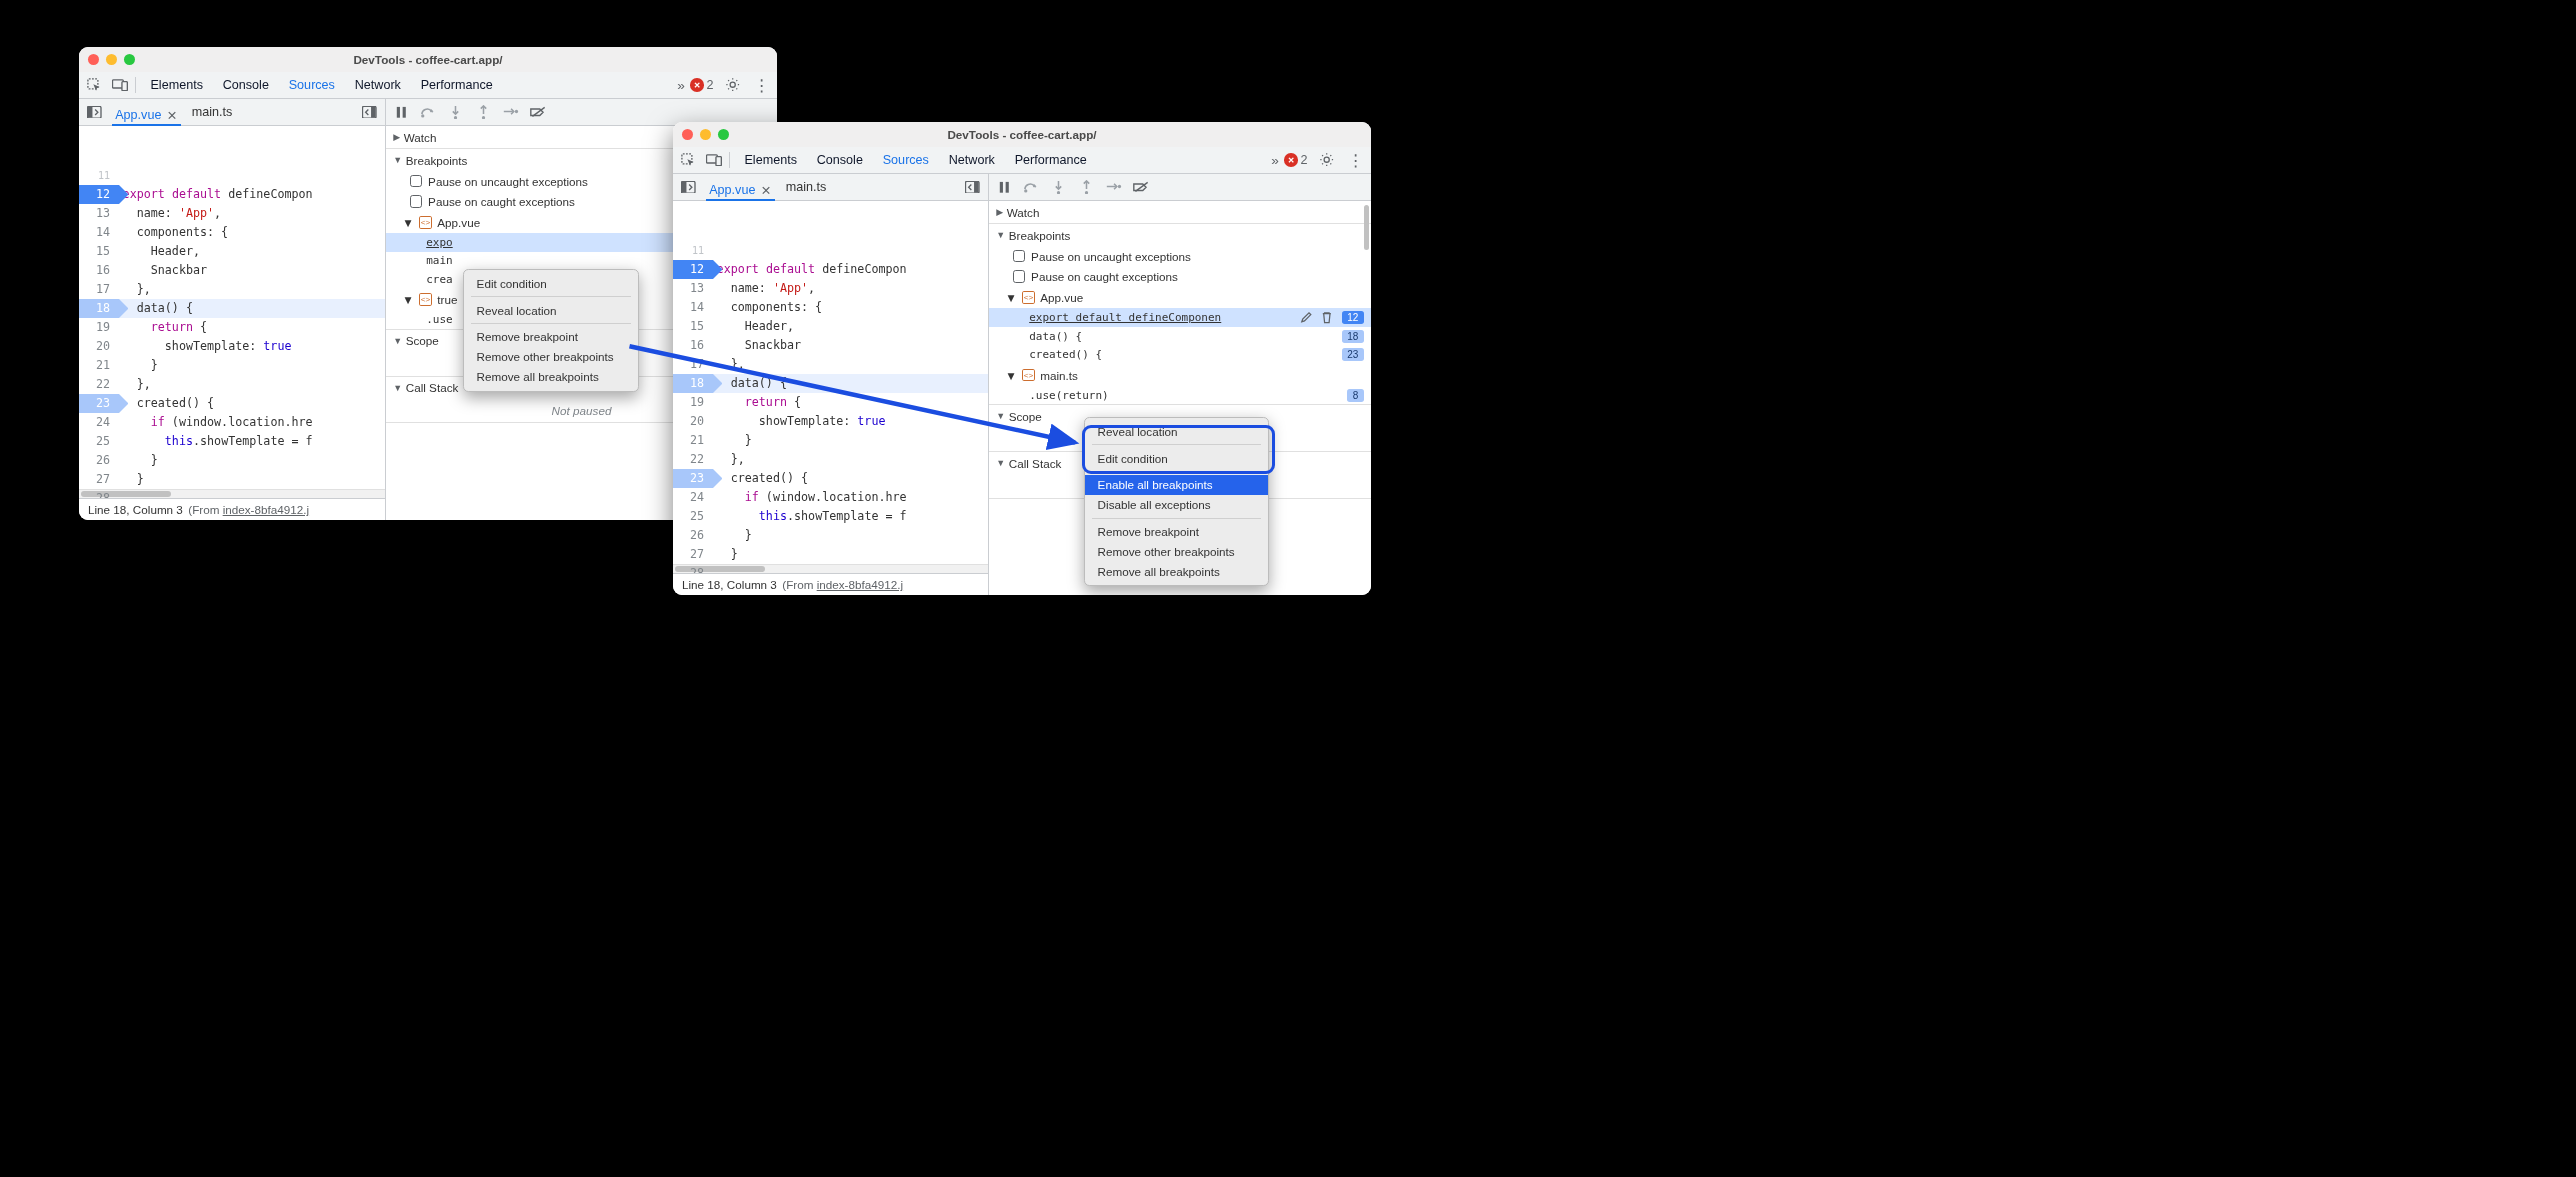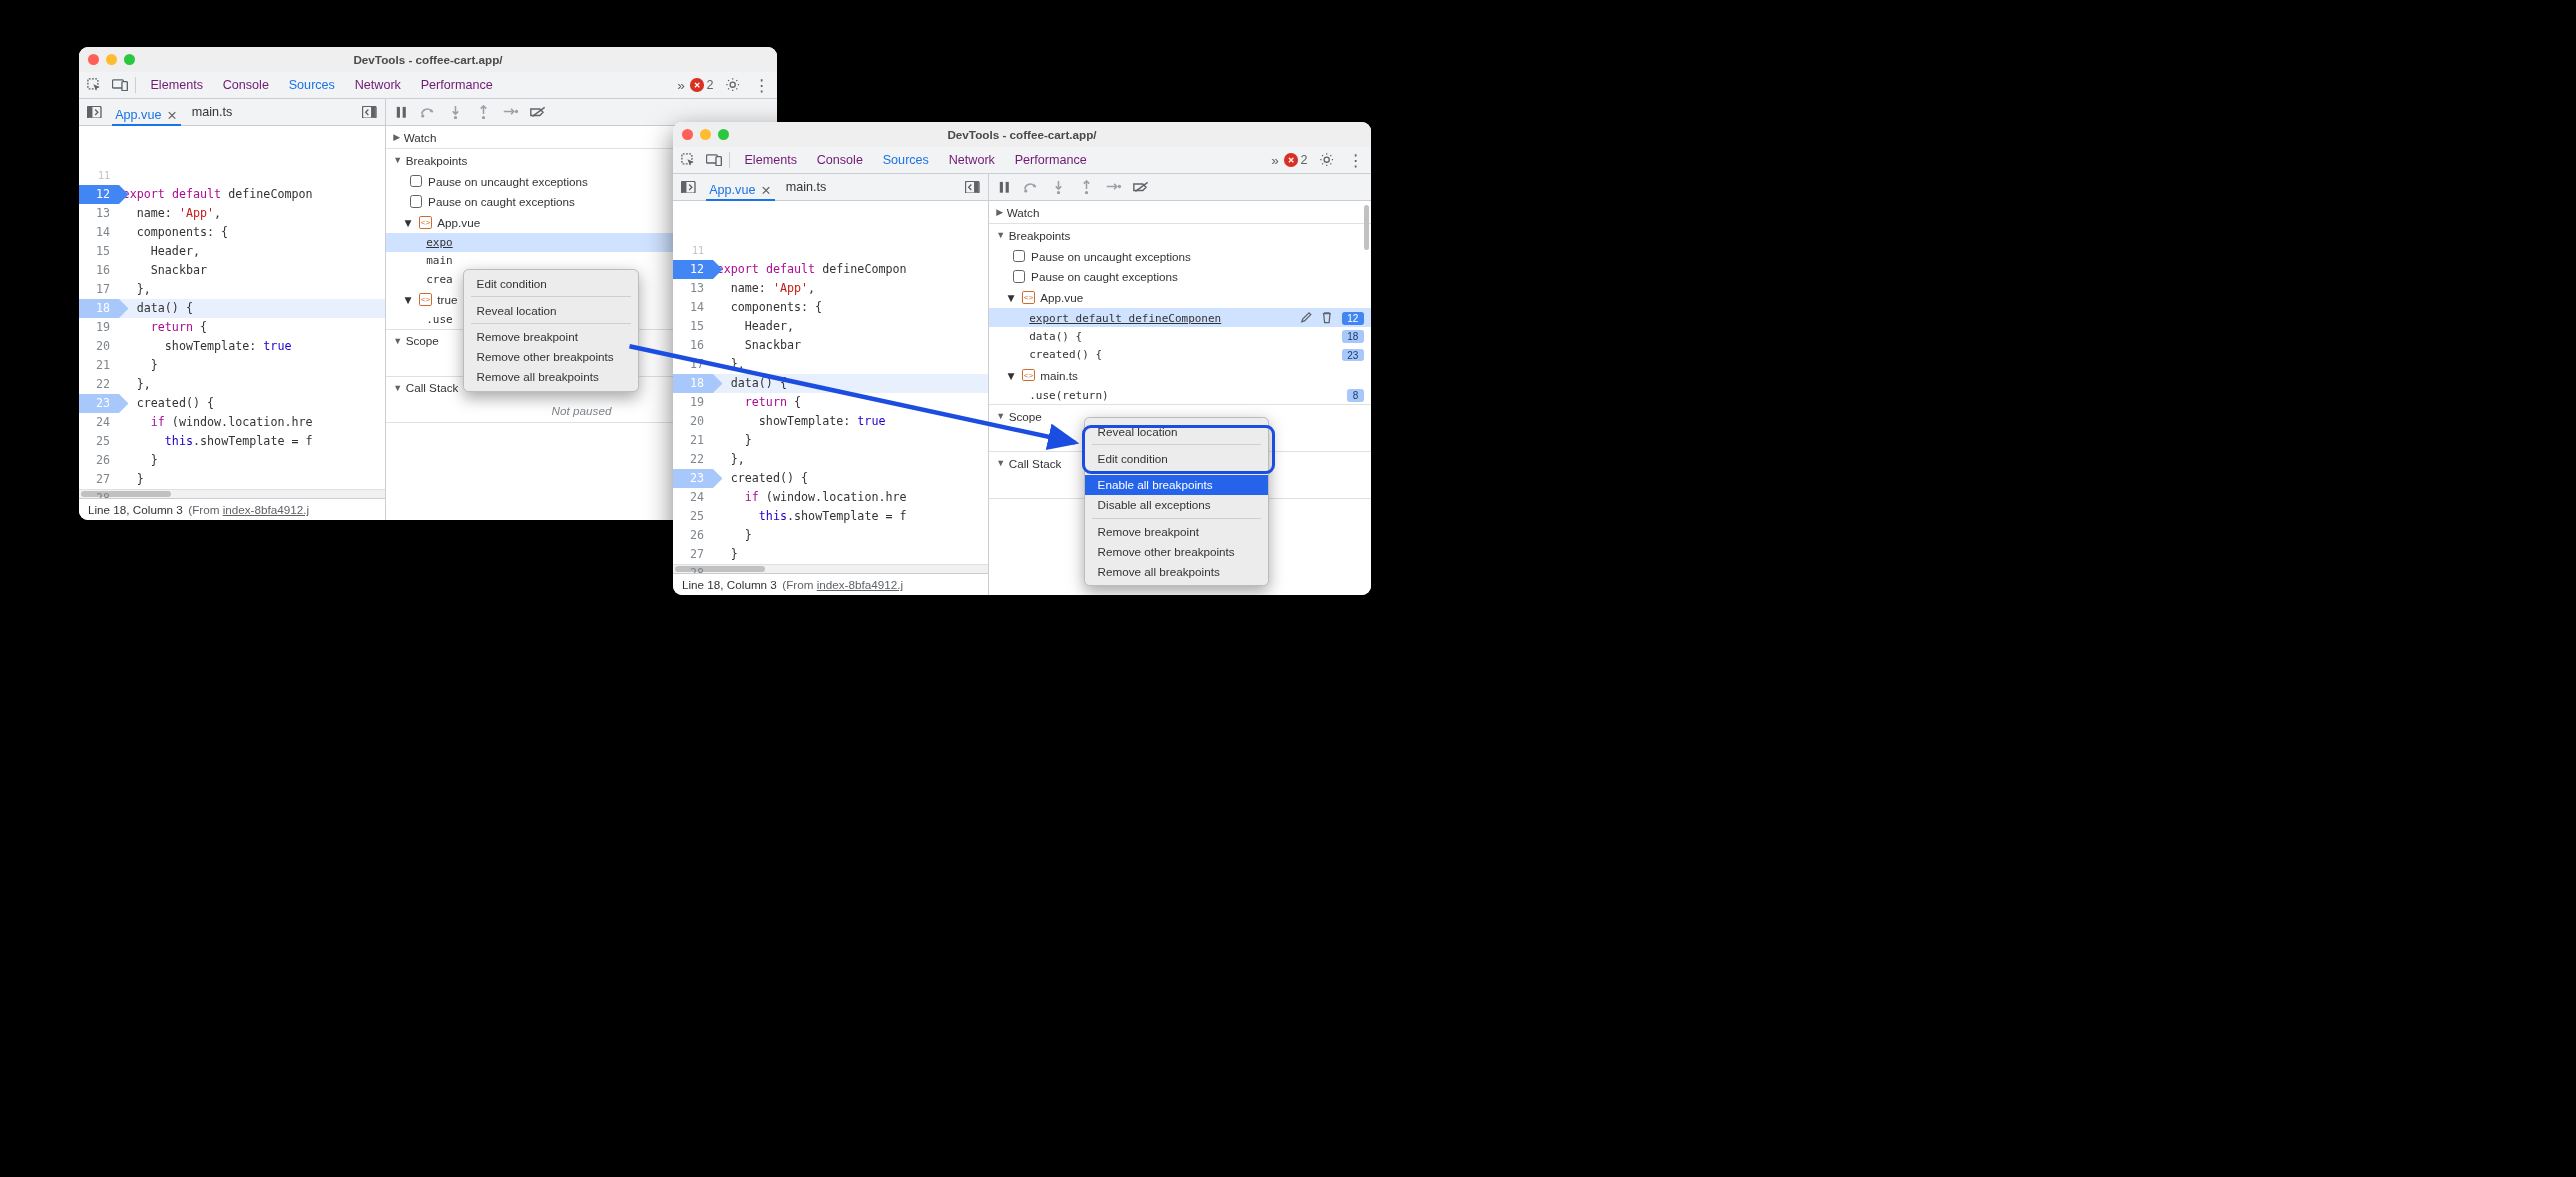--- a/index.html
+++ b/index.html
@@ -48,21 +48,21 @@
     background: #f1f3f4;
     border-bottom: 0.9px solid #cacdd1;
     display: flex;
     align-items: center;
     padding: 0 5.4px;
     gap: 5.4px;
   }
   .tb-icon { width: 20px; height: 20px; display: flex; align-items:center; justify-content:center; color: #5f6367; }
   .tb-tabs { display: flex; gap: 12.6px; margin-left: 5.4px; }
   .tb-tab {
-    font-size: 12.6px; color: #701a75; padding: 5.4px 3.6px; cursor: default;
+    font-size: 12.6px; color: #0f172a; padding: 5.4px 3.6px; cursor: default;
   }
   .tb-tab.active { color: #1a73e8; border-bottom: 2.7px solid #1a73e8; margin-bottom: -5.4px; padding-bottom: 2.7px; }
   .tb-right { margin-left: auto; display:flex; align-items:center; gap: 9px; }
   .err-count { color: #5f6367; font-size: 12.6px; display:flex; align-items:center; gap:2.7px;}
   .err-dot { width:13.6px; height:13.6px; background:#d93025; border-radius:50%; display:flex; align-items:center; justify-content:center; }
   .err-dot::after { content:'✕'; color:#fff; font-size:8.1px; font-weight:bold; }
   .chevrons { font-size:13.6px; letter-spacing:-3.6px; color:#5f6367; }
 
   .body-row { display:flex; flex:1; min-height:0; }
   .left-panel {
@@ -144,21 +144,21 @@
   }
   .bp-file-head {
     padding:4.5px 7.2px 4.5px 16.3px; display:flex; align-items:center; gap:5.4px; font-size:11.7px;
   }
   .vue-icon {
     width:12.6px; height:12.6px; border:0.9px solid #cc6d2e; color:#cc6d2e;
     font-size:8.1px; display:flex; align-items:center; justify-content:center;
     border-radius:1.8px;
   }
   .bp-line-item {
-    padding:2.7px 7.2px 2.7px 33px; display:flex; align-items:flex-end; gap:7.2px;
+    padding:2.7px 7.2px 2.7px 33px; display:flex; align-items:flex-start; gap:7.2px;
     font-family: Menlo, Consolas, monospace; font-size:11px;
   }
   .bp-line-item.sel { background:#cfe2ff; }
   .bp-line-item .txt { text-decoration:underline; color:#333; white-space:nowrap; overflow:hidden; text-overflow:ellipsis; flex:1; }
   .line-badge {
     margin-left:auto; background:#4285f4; color:#fff;
     font-size:10px; padding:0.9px 5.4px; border-radius:2.7px; font-family:-apple-system,Arial;
   }
   .line-badge::before{
     content:''; display:inline-block;

